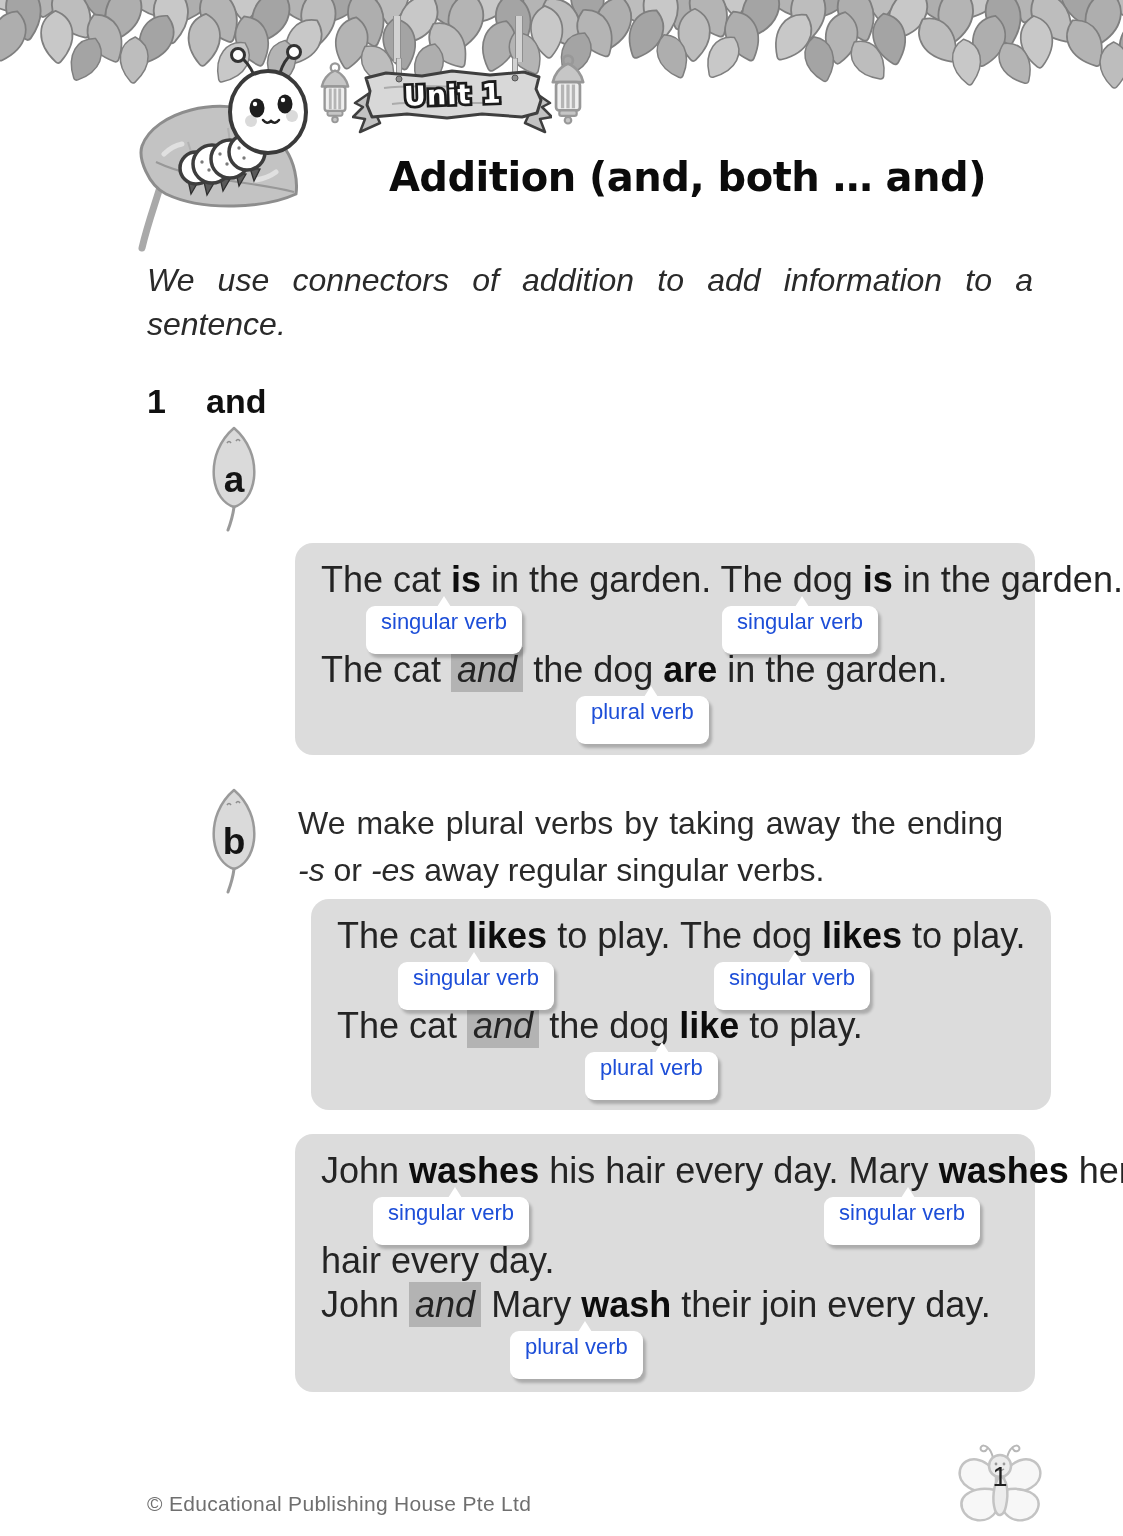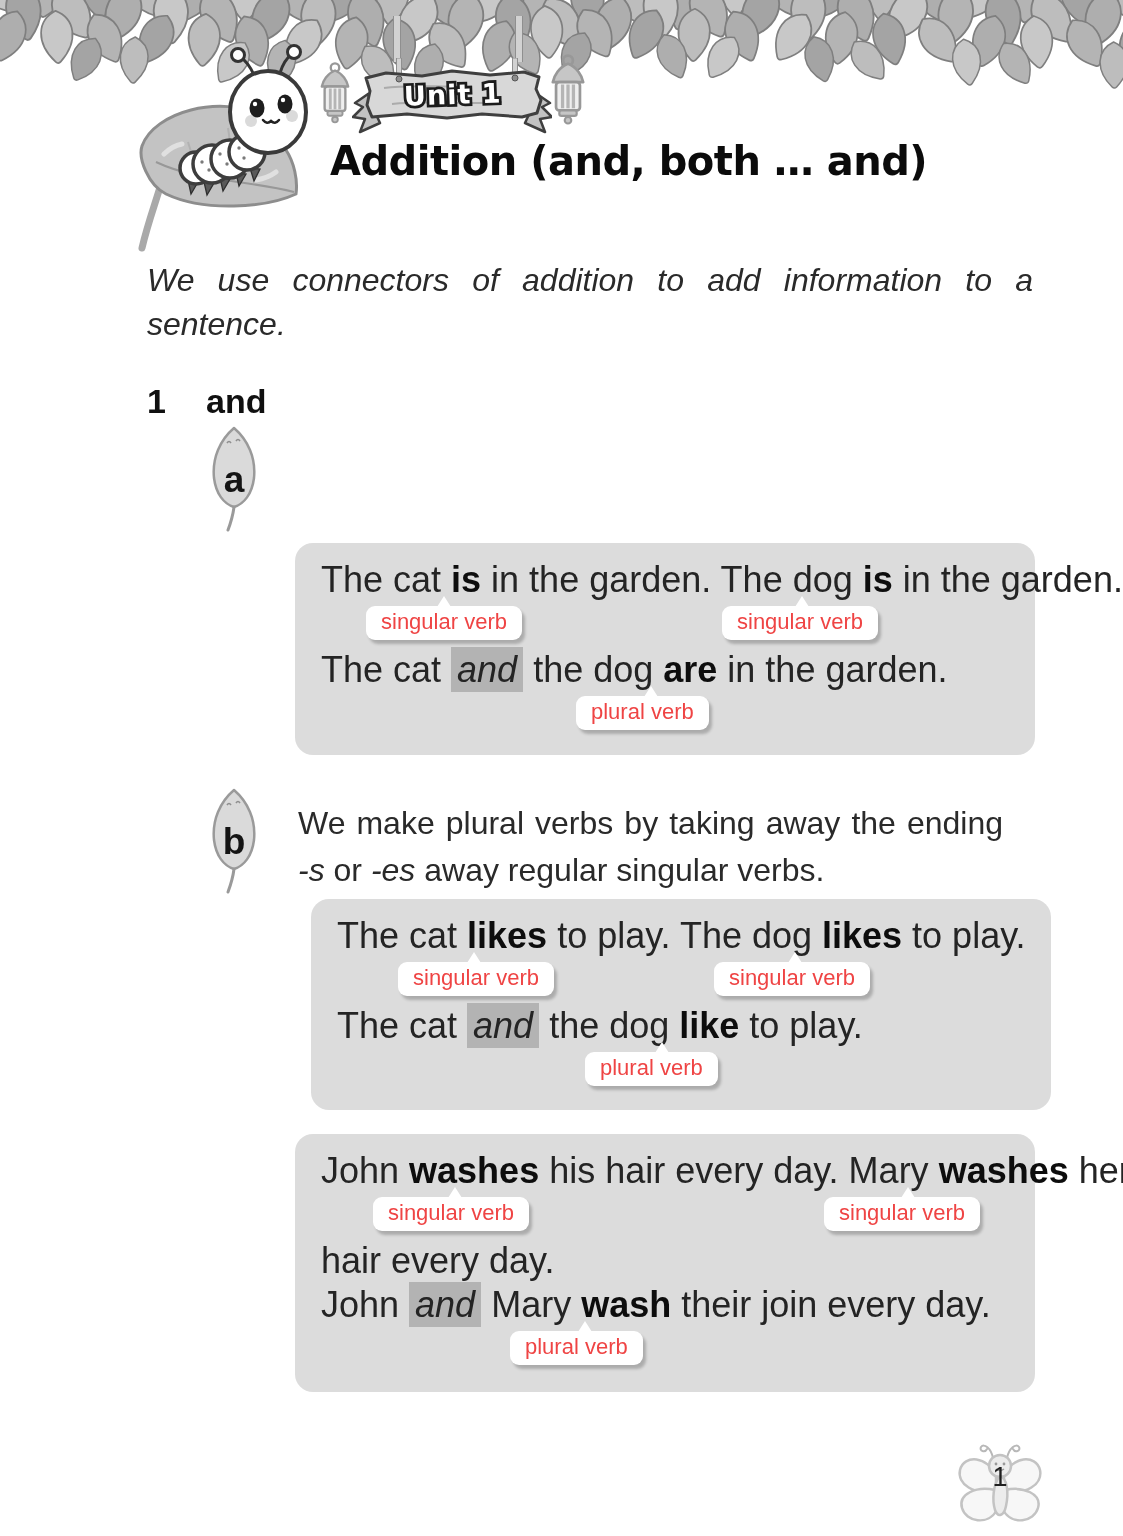--- a/index.html
+++ b/index.html
@@ -13,44 +13,44 @@
   #leafCluster{stroke:#7f7f7f;stroke-width:1;}
   .rope{position:absolute;top:16px;width:6px;height:46px;background:#d2d2d2;
         border-left:1px solid #8f8f8f;border-right:1px solid #8f8f8f;z-index:2;}
   .rope.left{left:393px;} .rope.right{left:515px;}
   .sign-svg{position:absolute;left:352px;top:58px;z-index:3;}
   .lantern{position:absolute;z-index:2;}
   .lantern.left{left:316px;top:62px;}
   .lantern.right{left:546px;top:54px;}
   .caterpillar{position:absolute;left:108px;top:42px;z-index:2;}
   
-  .page-title{position:absolute;left:330px;top:138px;width:640px;text-align:left;
+  .page-title{position:absolute;left:330px;top:138px;width:640px;text-align:right;
       font-family:"DejaVu Sans","Liberation Sans",sans-serif;font-weight:bold;
-      font-size:40px;letter-spacing:-0.5px;color:#0b0b0b;margin:0;}
+      font-size:40px;letter-spacing:-0.5px;color:#0b0b0b;margin:16px;}
   .intro{position:absolute;left:147px;top:258px;width:886px;font-size:32px;
       line-height:44px;text-align:justify;margin:0;font-style:italic;}
   .section-head{position:absolute;left:147px;top:382px;font-size:34px;font-weight:bold;color:#101010;}
   .section-head .num{display:inline-block;width:59px;}
   .point-text{position:absolute;left:298px;width:705px;font-size:32px;line-height:47px;
       text-align:justify;margin:0;}
   .point-a-text{top:438px;} .point-b-text{top:800px;}
   .bullet{position:absolute;left:202px;z-index:1;}
   .bullet-a{top:422px;} .bullet-b{top:784px;}
   .bullet text{font-family:"Liberation Sans",sans-serif;font-weight:bold;font-size:37px;fill:#141414;}
   
   .example-box{position:absolute;left:295px;width:740px;background:var(--box-bg);
       border-radius:18px;padding:18px 8px 0 26px;box-sizing:border-box;}
   .box1{top:543px;height:212px;} .box2{top:899px;height:211px;margin-left:16px;} .box3{top:1134px;height:258px;}
   .row-sentence{font-size:36px;line-height:38px;color:#242424;margin:0 0 6px;white-space:nowrap;}
   .row-labels{position:relative;height:36px;margin:0 0 10px;}
   .seg-b{font-weight:bold;color:#0d0d0d;}
   .seg-i{font-style:italic;}
   .seg-hi{font-style:italic;background:var(--hl);padding:2px 6px;}
-  .pill{position:absolute;top:1px;background:#fff;border-radius:9px;padding:3px 15px 6px;
-      font-size:22px;color:#ef4444;line-height:1.15;white-space:nowrap;
+  .pill{position:absolute;top:1px;background:#fff;border-radius:9px;padding:3px 15px 20px;
+      font-size:22px;color:#1d4ed8;line-height:1.15;white-space:nowrap;
       box-shadow:3px 4px 3px rgba(0,0,0,.22);}
   .pill-tip{position:absolute;top:-10px;width:0;height:0;border-left:7px solid transparent;
       border-right:7px solid transparent;border-bottom:11px solid #fff;}
   
   .copyright{position:absolute;left:147px;top:1492px;font-size:21px;color:var(--foot);letter-spacing:.3px;}
   .butterfly-wrap{position:absolute;left:950px;top:1434px;width:100px;height:104px;}
   .page-number{position:absolute;left:39px;top:28px;width:22px;text-align:center;
       font-size:27px;color:#1f1f1f;}
 </style>
 </head>
@@ -281,20 +281,21 @@
         <div class="pill" style="left: 52px;"><span class="pill-tip" style="left: 75px;"></span><span>singular verb</span></div>
         <div class="pill" style="left: 503px;"><span class="pill-tip" style="left: 77px;"></span><span>singular verb</span></div>
       </div>
       <div class="row-sentence"><span class="seg-n">hair every day.</span></div>
       <div class="row-sentence"><span class="seg-n">John </span><span class="seg-hi">and</span><span class="seg-n"> Mary </span><span class="seg-b">wash</span><span class="seg-n"> their join every day.</span></div>
       <div class="row-labels">
         <div class="pill" style="left: 189px;"><span class="pill-tip" style="left: 68px;"></span><span>plural verb</span></div>
       </div>
     </div>
 
+  <div class="copyright">© Educational Publishing House Pte Ltd</div>
   <div class="butterfly-wrap">
     <svg width="100" height="104" viewBox="0 0 100 104">
       <path d="M43,24 C41,14 34,9 31,13 C29,17 35,19 37,15 M57,24 C59,14 66,9 69,13 C71,17 65,19 63,15" fill="none" stroke="#b8b8b8" stroke-width="2" stroke-linecap="round"></path>
       <g fill="#f7f7f7" stroke="#c3c3c3" stroke-width="2.5" stroke-linejoin="round">
         <path d="M46,42 C38,22 14,20 10,36 C7,50 24,62 46,56 Z"></path>
         <path d="M54,42 C62,22 86,20 90,36 C93,50 76,62 54,56 Z"></path>
         <path d="M45,56 C26,52 8,60 12,74 C16,88 38,92 47,76 Z"></path>
         <path d="M55,56 C74,52 92,60 88,74 C84,88 62,92 53,76 Z"></path>
       </g>
       <circle cx="50" cy="32" r="11" fill="#ececec" stroke="#c3c3c3" stroke-width="2.5"></circle>

